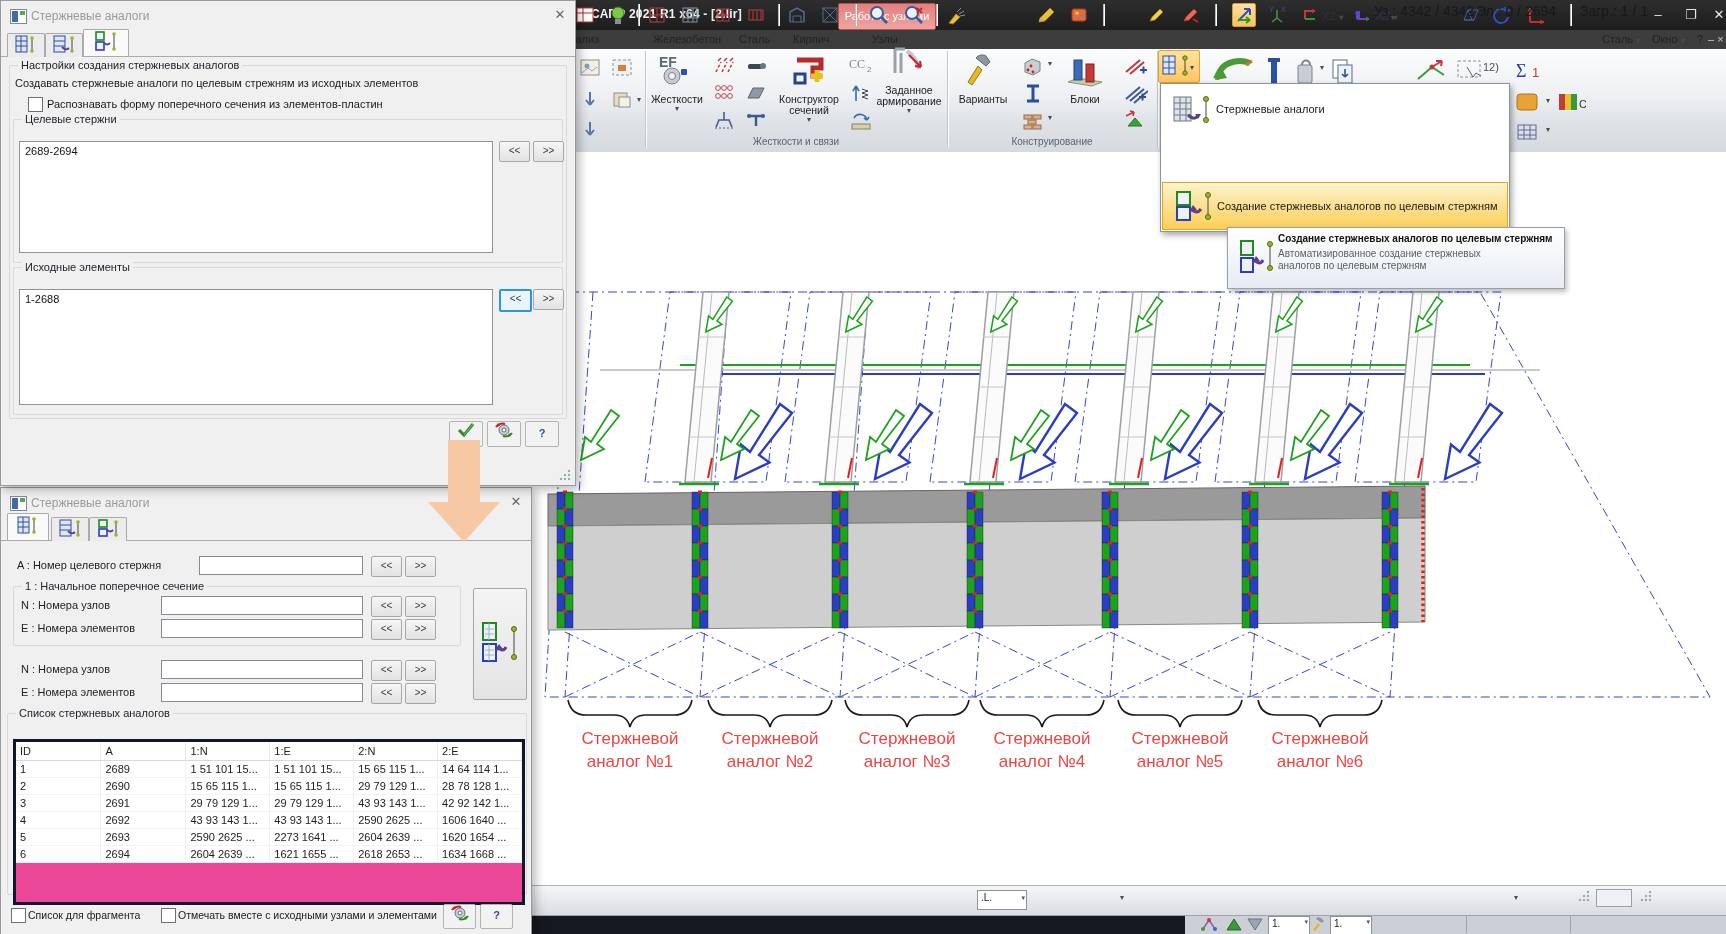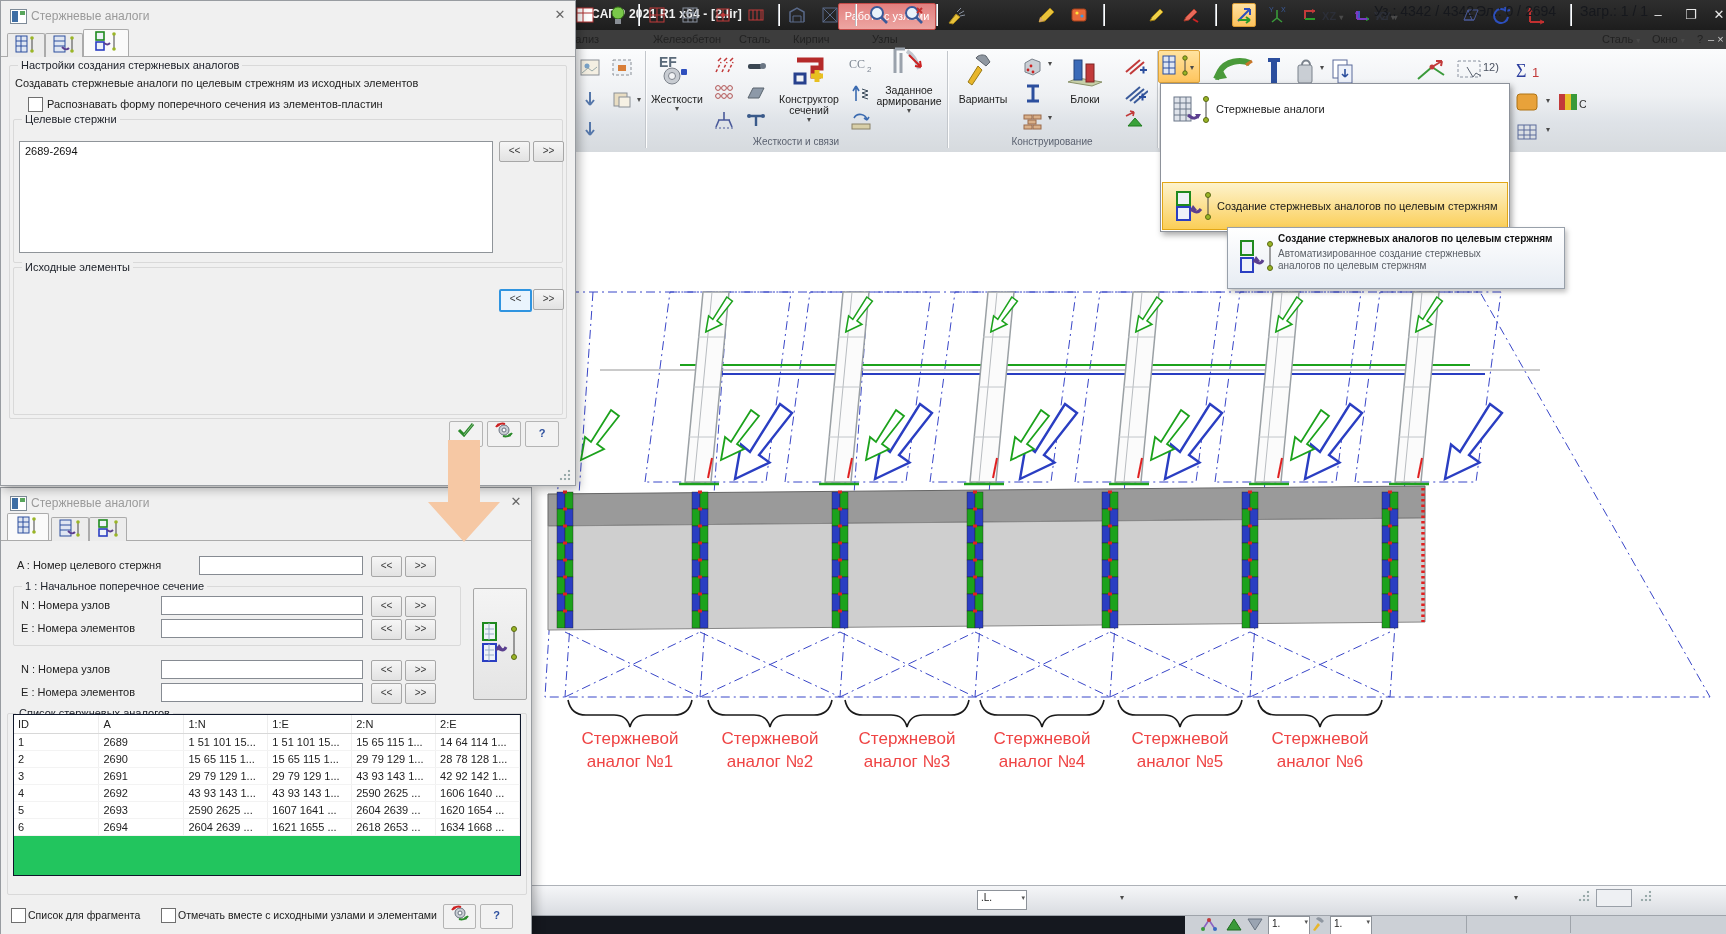--- a/index.html
+++ b/index.html
@@ -847,20 +847,21 @@
     <span class="cblab" style="left:46px;top:97px;">Распознавать форму поперечного сечения из элементов-пластин</span>
     <div class="grp" style="left:12px;top:118px;width:548px;height:142px;">
       <span class="glab">Целевые стержни</span>
     </div>
     <div class="txtarea" style="left:18px;top:140px;width:462px;height:104px;">2689-2694</div>
     <div class="nbtn" style="left:498px;top:140px;">&lt;&lt;</div>
     <div class="nbtn" style="left:532px;top:140px;">&gt;&gt;</div>
     <div class="grp" style="left:12px;top:266px;width:548px;height:146px;">
       <span class="glab">Исходные элементы</span>
     </div>
+    <div class="txtarea" style="left:18px;top:288px;width:462px;height:108px;">1-2688</div>
     <div class="nbtn hl" style="left:498px;top:288px;">&lt;&lt;</div>
     <div class="nbtn" style="left:532px;top:288px;">&gt;&gt;</div>
     <div class="abtn" style="left:448px;top:420px;"><svg width="18" height="15">
           <path d="M2 8l5 5L16 2" fill="none" stroke="#2a8a2a" stroke-width="3"></path>
           <path d="M7 13L16 2" stroke="#8ab88a" stroke-width="1"></path>
         </svg></div>
     <div class="abtn" style="left:486px;top:420px;"><svg width="20" height="16">
           <circle cx="10" cy="8" r="5" fill="#c9ced4" stroke="#6a7280"></circle>
           <circle cx="10" cy="8" r="2" fill="#fff" stroke="#6a7280"></circle>
           <path d="M2 5c2-3 6-4 9-3" fill="none" stroke="#c22" stroke-width="2"></path>
@@ -946,21 +947,21 @@
           <path d="M18 30l8-2-4-5z" fill="#5b3f8f"></path>
           <line x1="37" y1="8" x2="37" y2="36" stroke="#444"></line>
           <circle cx="37" cy="8" r="2.5" fill="#9ab526" stroke="#5a6a14"></circle>
           <circle cx="37" cy="36" r="2.5" fill="#9ab526" stroke="#5a6a14"></circle>
         </svg>
     </div>
 
     <div class="grp" style="left:6px;top:225px;width:518px;height:180px;">
       <span class="glab">Список стержневых аналогов</span>
     </div>
-    <div class="abs" style="left:12px;top:226px;width:506px;height:160px;background:#22c55e;border:1px solid #0f172a;overflow:hidden;">
+    <div class="abs" style="left:12px;top:251px;width:506px;height:160px;background:#ec4899;border:3px solid #0f172a;overflow:hidden;">
       <table class="ba" id="ba-table">
         <colgroup>
             <col style="width:76px">
             <col style="width:76px">
             <col style="width:75px">
             <col style="width:75px">
             <col style="width:75px">
             <col style="width:75px">
           </colgroup>
         <thead>
@@ -1003,21 +1004,21 @@
               <td>2692</td>
               <td>43 93 143 1...</td>
               <td>43 93 143 1...</td>
               <td>2590 2625 ...</td>
               <td>1606 1640 ...</td>
             </tr>
             <tr>
               <td>5</td>
               <td>2693</td>
               <td>2590 2625 ...</td>
-              <td>1607 1641 ...</td>
+              <td>2273 1641 ...</td>
               <td>2604 2639 ...</td>
               <td>1620 1654 ...</td>
             </tr>
             <tr>
               <td>6</td>
               <td>2694</td>
               <td>2604 2639 ...</td>
               <td>1621 1655 ...</td>
               <td>2618 2653 ...</td>
               <td>1634 1668 ...</td>

